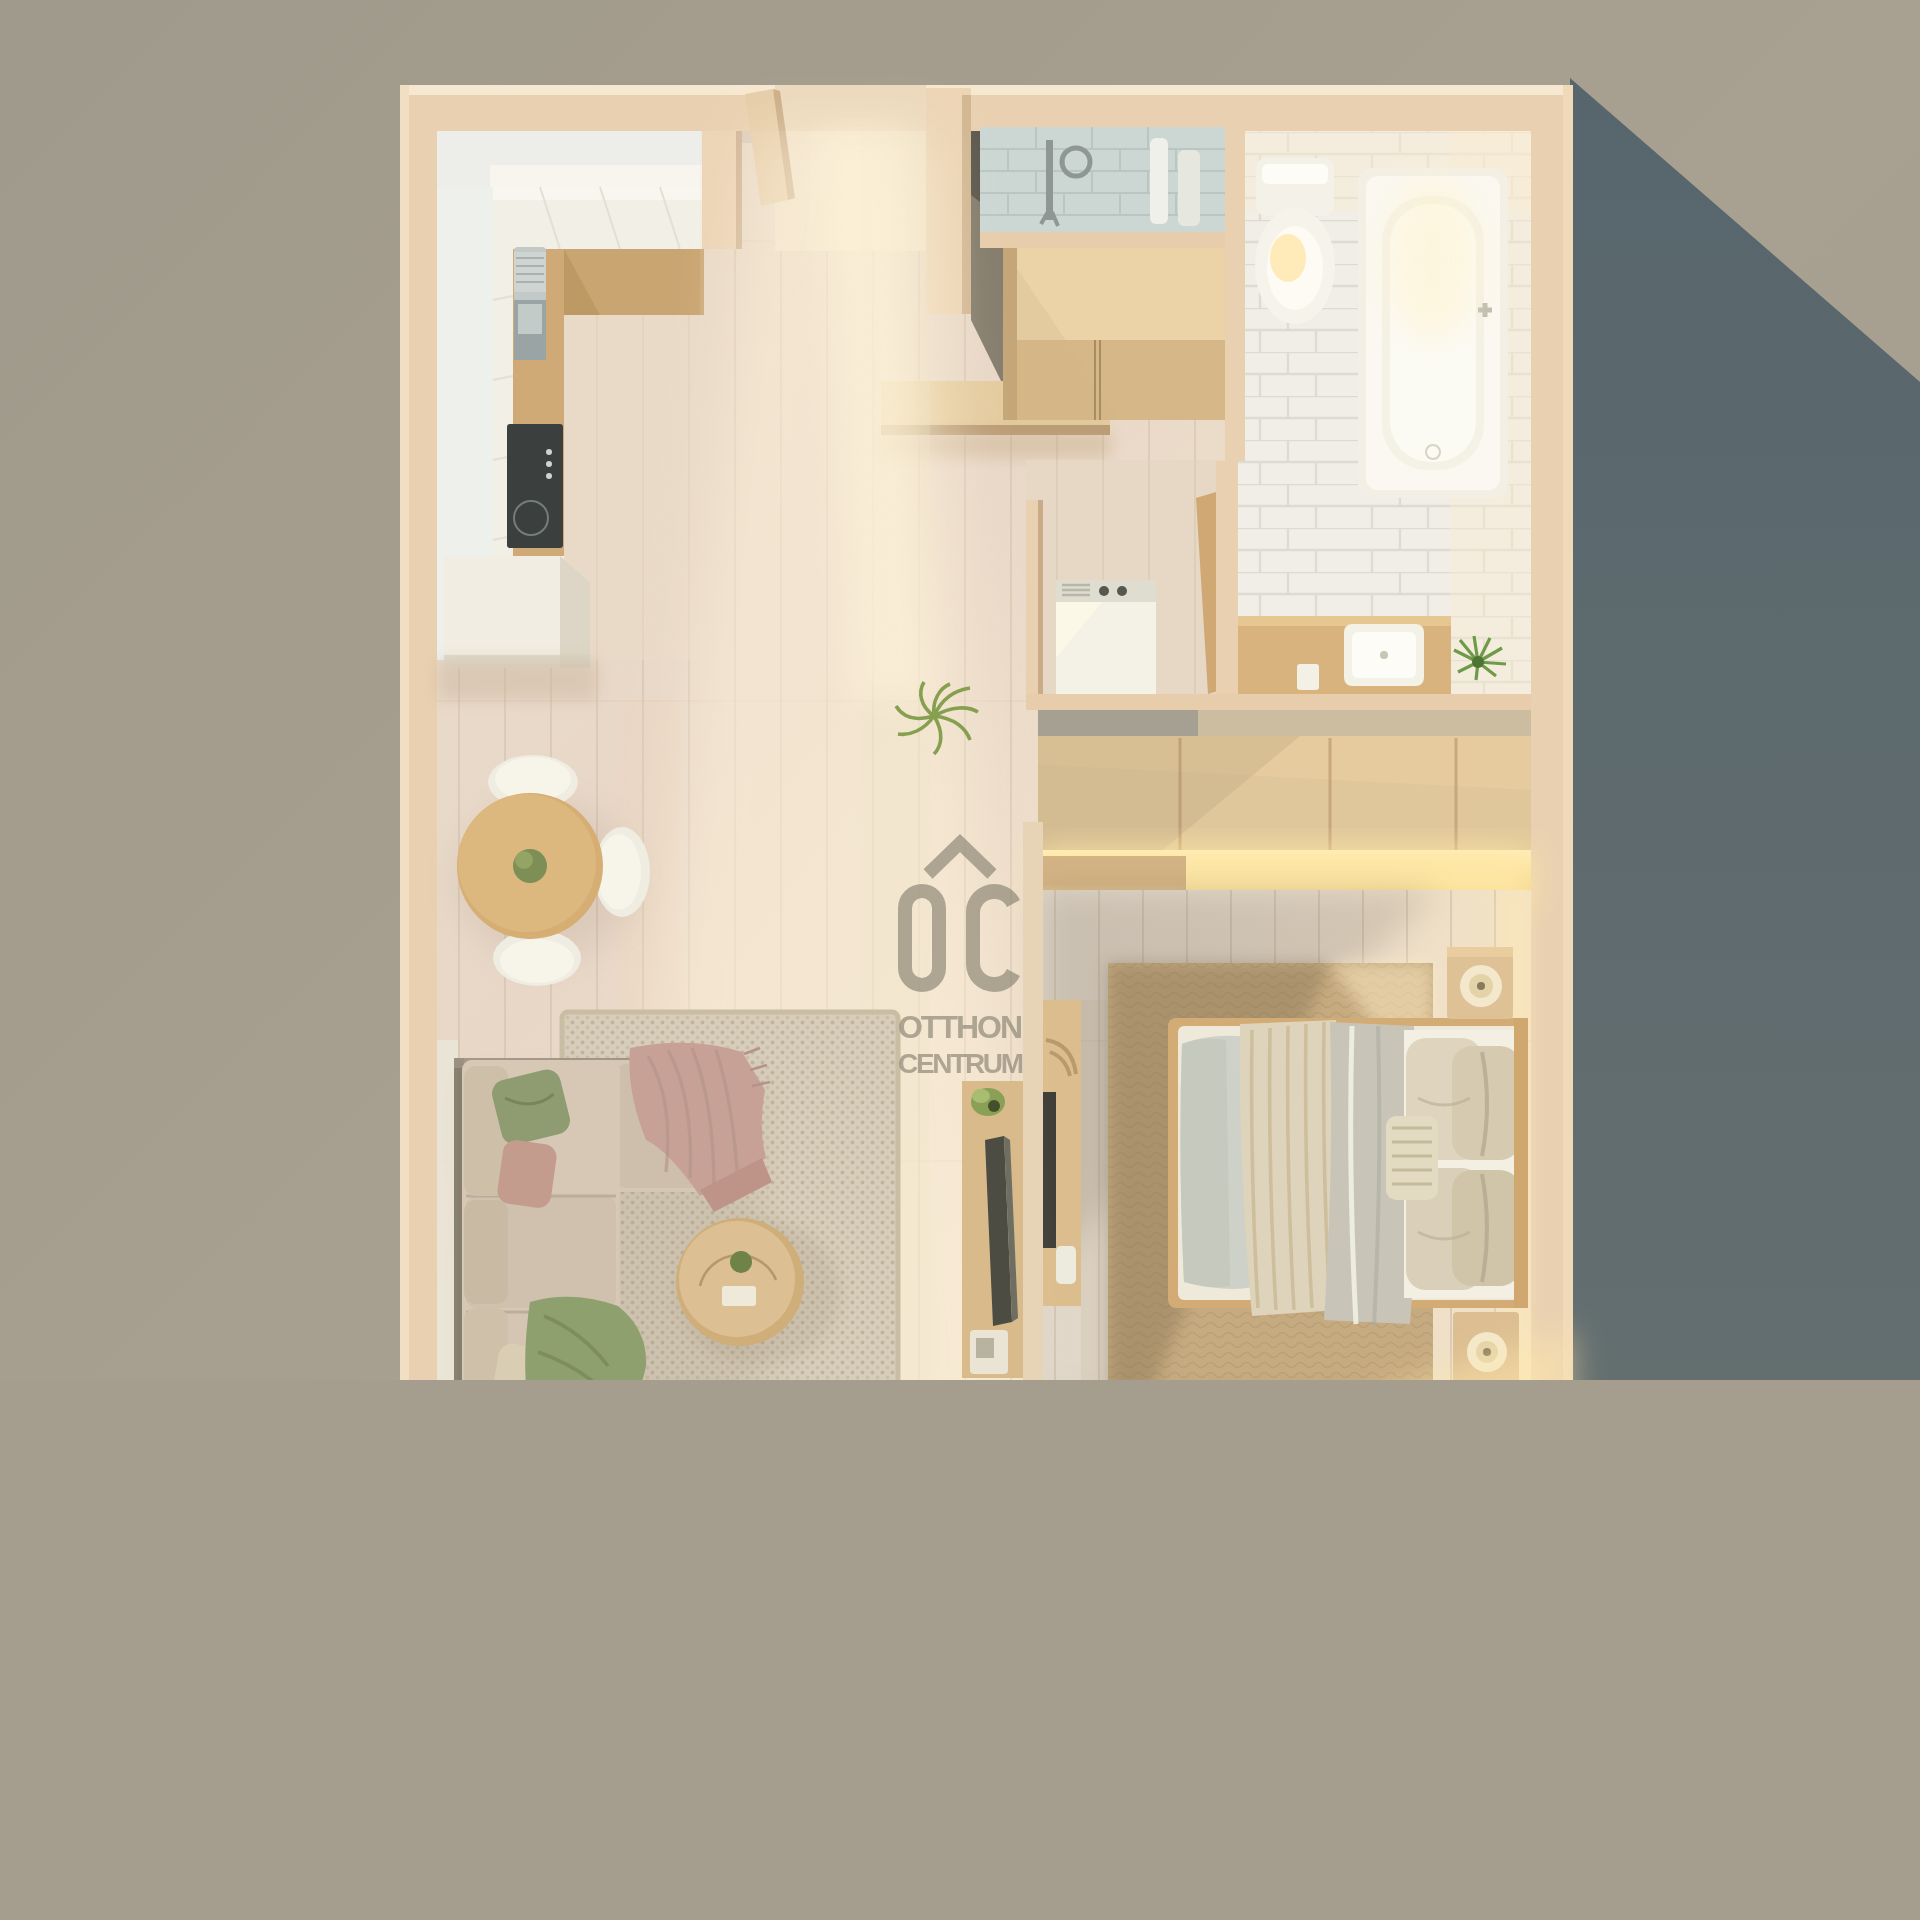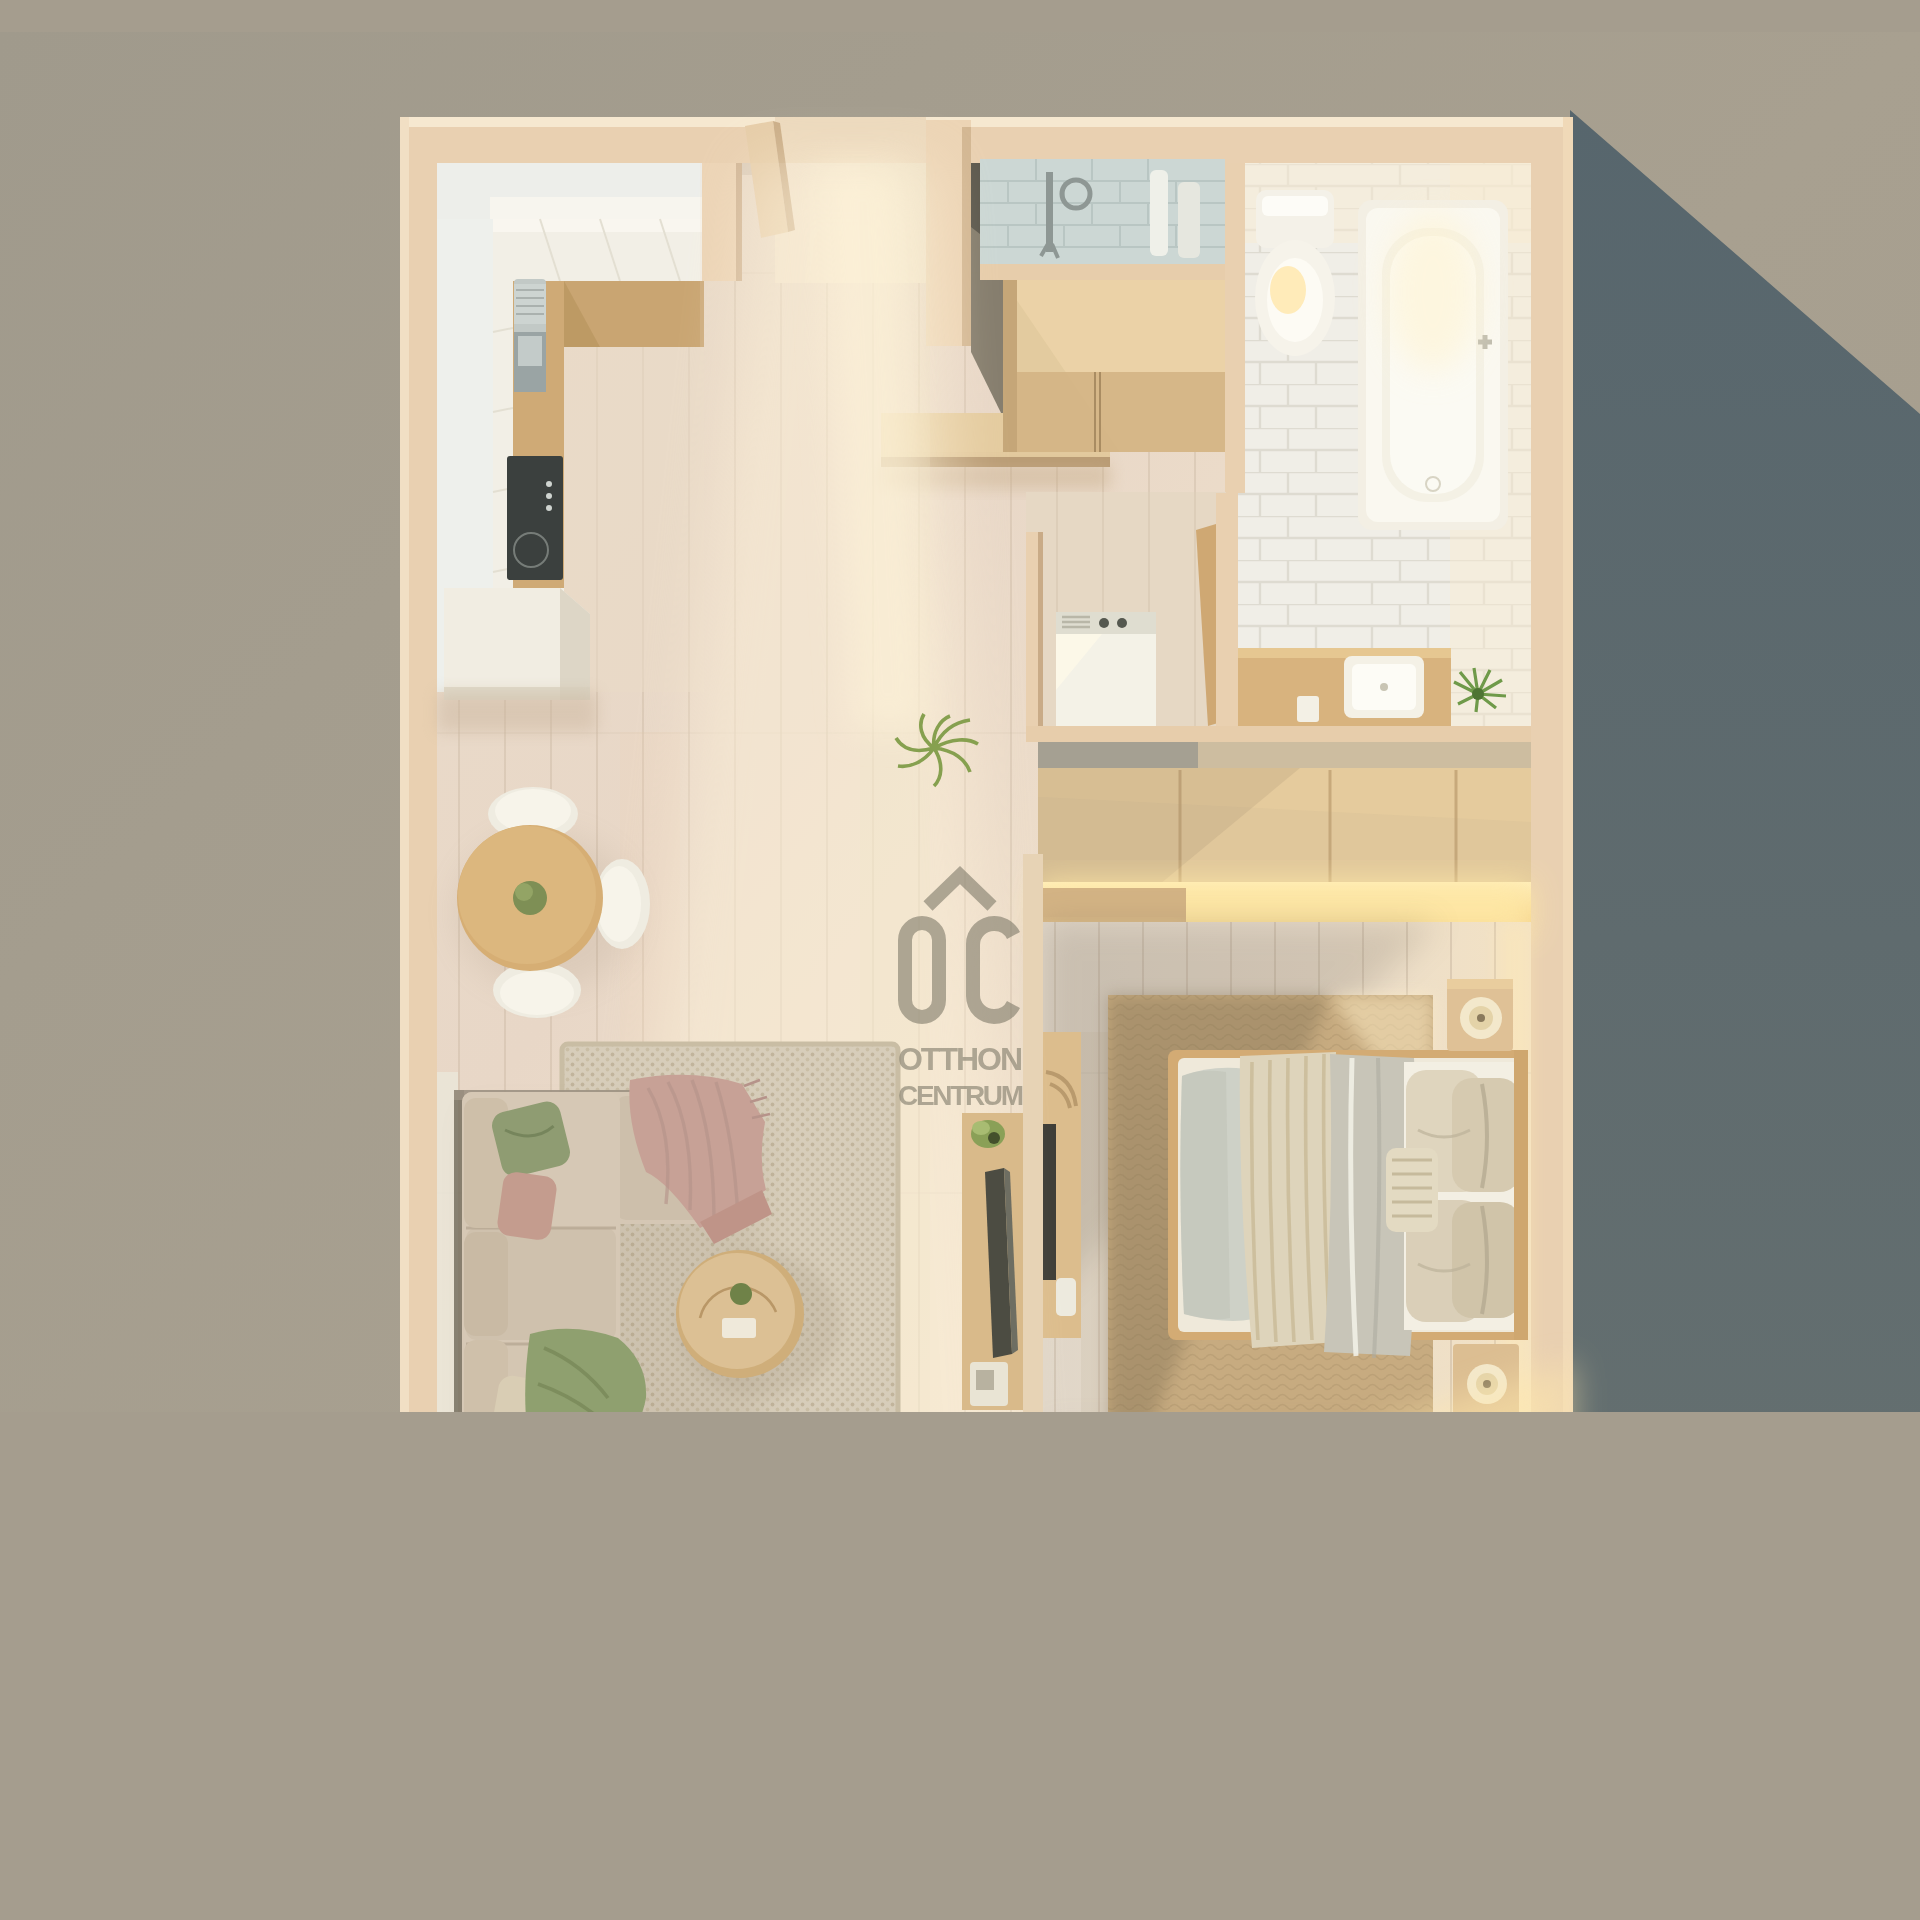--- a/index.html
+++ b/index.html
@@ -1,16 +1,16 @@
 <!DOCTYPE html>
 <html><head>
 <meta charset="utf-8">
 <style>
   html,body{margin:0;padding:0;background:#a59d8e;}
-  .page{width:1920px;height:1380px;position:relative;overflow:hidden;font-family:"Liberation Sans", sans-serif;margin-top:32px;}
+  .page{width:1920px;height:1380px;position:relative;overflow:hidden;font-family:"Liberation Sans", sans-serif;}
   svg{display:block;}
 </style>
 </head>
 <body>
 <div class="page">
 <svg width="1920" height="1920" viewBox="0 0 1920 1920" xmlns="http://www.w3.org/2000/svg">
 <defs>
   <linearGradient id="bgGrad" x1="0" y1="0" x2="1" y2="1">
     <stop offset="0" stop-color="#a09a8c"></stop>
     <stop offset="0.5" stop-color="#a8a090"></stop>

